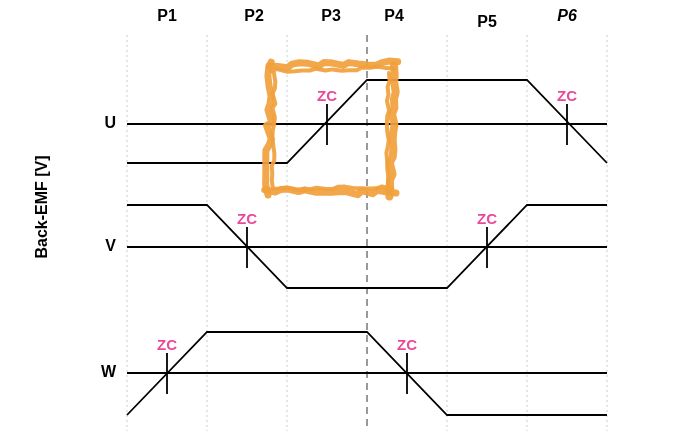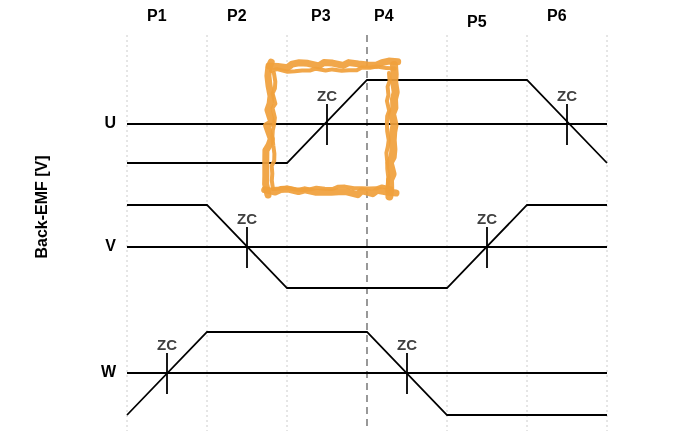--- a/index.html
+++ b/index.html
@@ -23,38 +23,39 @@
     left: 0;
     top: 0;
     width: 690px;
     height: 431px;
   }
   .phase-label {
     position: absolute;
     font-size: 16px;
     font-weight: bold;
     color: #000000;
+    text-align: center;
     width: 40px;
     line-height: 1;
     letter-spacing: 0px;
   }
   .channel-label {
     position: absolute;
     font-size: 16px;
     font-weight: bold;
     color: #000000;
     text-align: right;
     width: 30px;
     line-height: 1;
   }
   .zc-label {
     position: absolute;
     font-size: 15px;
     font-weight: bold;
-    color: #404040;
+    color: #ec4899;
     text-align: center;
     width: 40px;
     line-height: 1;
   }
   #y-axis-title {
     position: absolute;
     left: -38px;
     top: 198px;
     width: 160px;
     text-align: center;
@@ -108,25 +109,25 @@
         <path d="M 389 73 L 389.6 81.1 L 387.6 86.6 L 388.4 94.9 L 386.9 100.9 L 389.2 110.7 L 387.2 116.2 L 386.9 123.4 L 387.2 131.2 L 388.7 140.2 L 387.8 146.8 L 386.4 152.9 L 387.2 161.2 L 387.3 168.8 L 388.3 177.3 L 387.8 184.3 L 387.1 191.1" fill="none" stroke="#F0A03C" stroke-width="4" stroke-linecap="round" stroke-linejoin="round" opacity="0.93"></path>
         <path d="M 273 189 L 280.1 188.6 L 286.6 187.7 L 295.9 189.5 L 303.7 189.9 L 310.5 189.3 L 316.4 187.7 L 324.8 188.8 L 332.5 189.0 L 337.7 186.8 L 345.0 186.6 L 354.0 188.2 L 361.4 188.2 L 369.2 188.5 L 376.4 188.3 L 381.9 186.4 L 391.7 188.7" fill="none" stroke="#F0A03C" stroke-width="4" stroke-linecap="round" stroke-linejoin="round" opacity="0.93"></path>
         <path d="M 273 189 L 271.8 180.5 L 272.3 173.7 L 271.7 165.8 L 274.2 161.0 L 274.4 153.8 L 273.3 145.5 L 272.4 137.2 L 272.8 130.3 L 274.1 124.3 L 274.9 117.7 L 272.5 108.0 L 275.4 103.7 L 272.6 93.5 L 274.9 88.5 L 275.3 81.6 L 273.9 72.9" fill="none" stroke="#F0A03C" stroke-width="4" stroke-linecap="round" stroke-linejoin="round" opacity="0.93"></path>
       </g>
   </svg>
 
   <div id="y-axis-title">Back-EMF [V]</div>
 
   <div id="phase-label-layer">
       <div class="phase-label" style="left: 147px; top: 8px;">P1</div>
-      <div class="phase-label" style="left: 227px; top: 8px;">P2</div>
+      <div class="phase-label" style="left: 234px; top: 8px;">P2</div>
       <div class="phase-label" style="left: 311px; top: 8px;">P3</div>
       <div class="phase-label" style="left: 374px; top: 8px;">P4</div>
       <div class="phase-label" style="left: 467px; top: 14px;">P5</div>
-      <div class="phase-label" style="left: 547px; top: 8px;">P6</div>
+      <div class="phase-label" style="left: 547px; top: 8px; font-style: italic;">P6</div>
     </div>
   <div id="channel-label-layer">
       <div class="channel-label" style="left: 86px; top: 115px;">U</div>
       <div class="channel-label" style="left: 86px; top: 238px;">V</div>
       <div class="channel-label" style="left: 86px; top: 364px;">W</div>
     </div>
   <div id="zc-label-layer">
       <div class="zc-label" style="left: 307px; top: 88px;">ZC</div>
       <div class="zc-label" style="left: 547px; top: 88px;">ZC</div>
       <div class="zc-label" style="left: 227px; top: 211px;">ZC</div>

